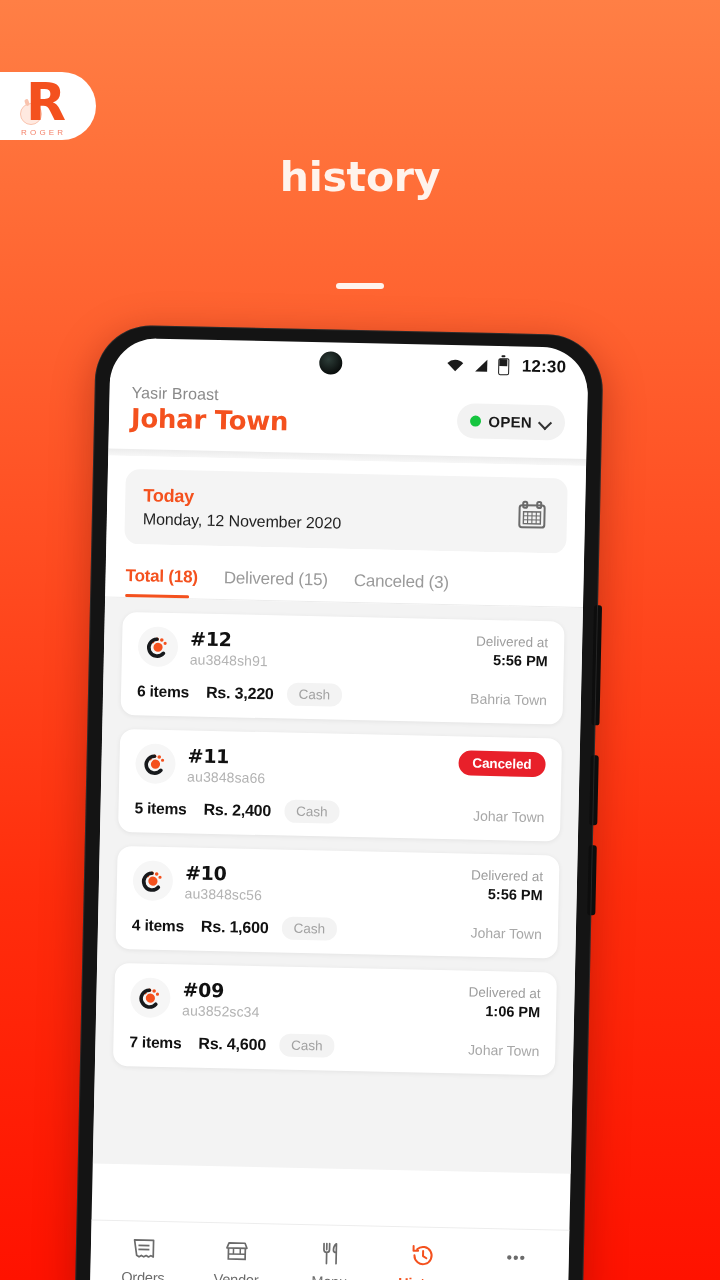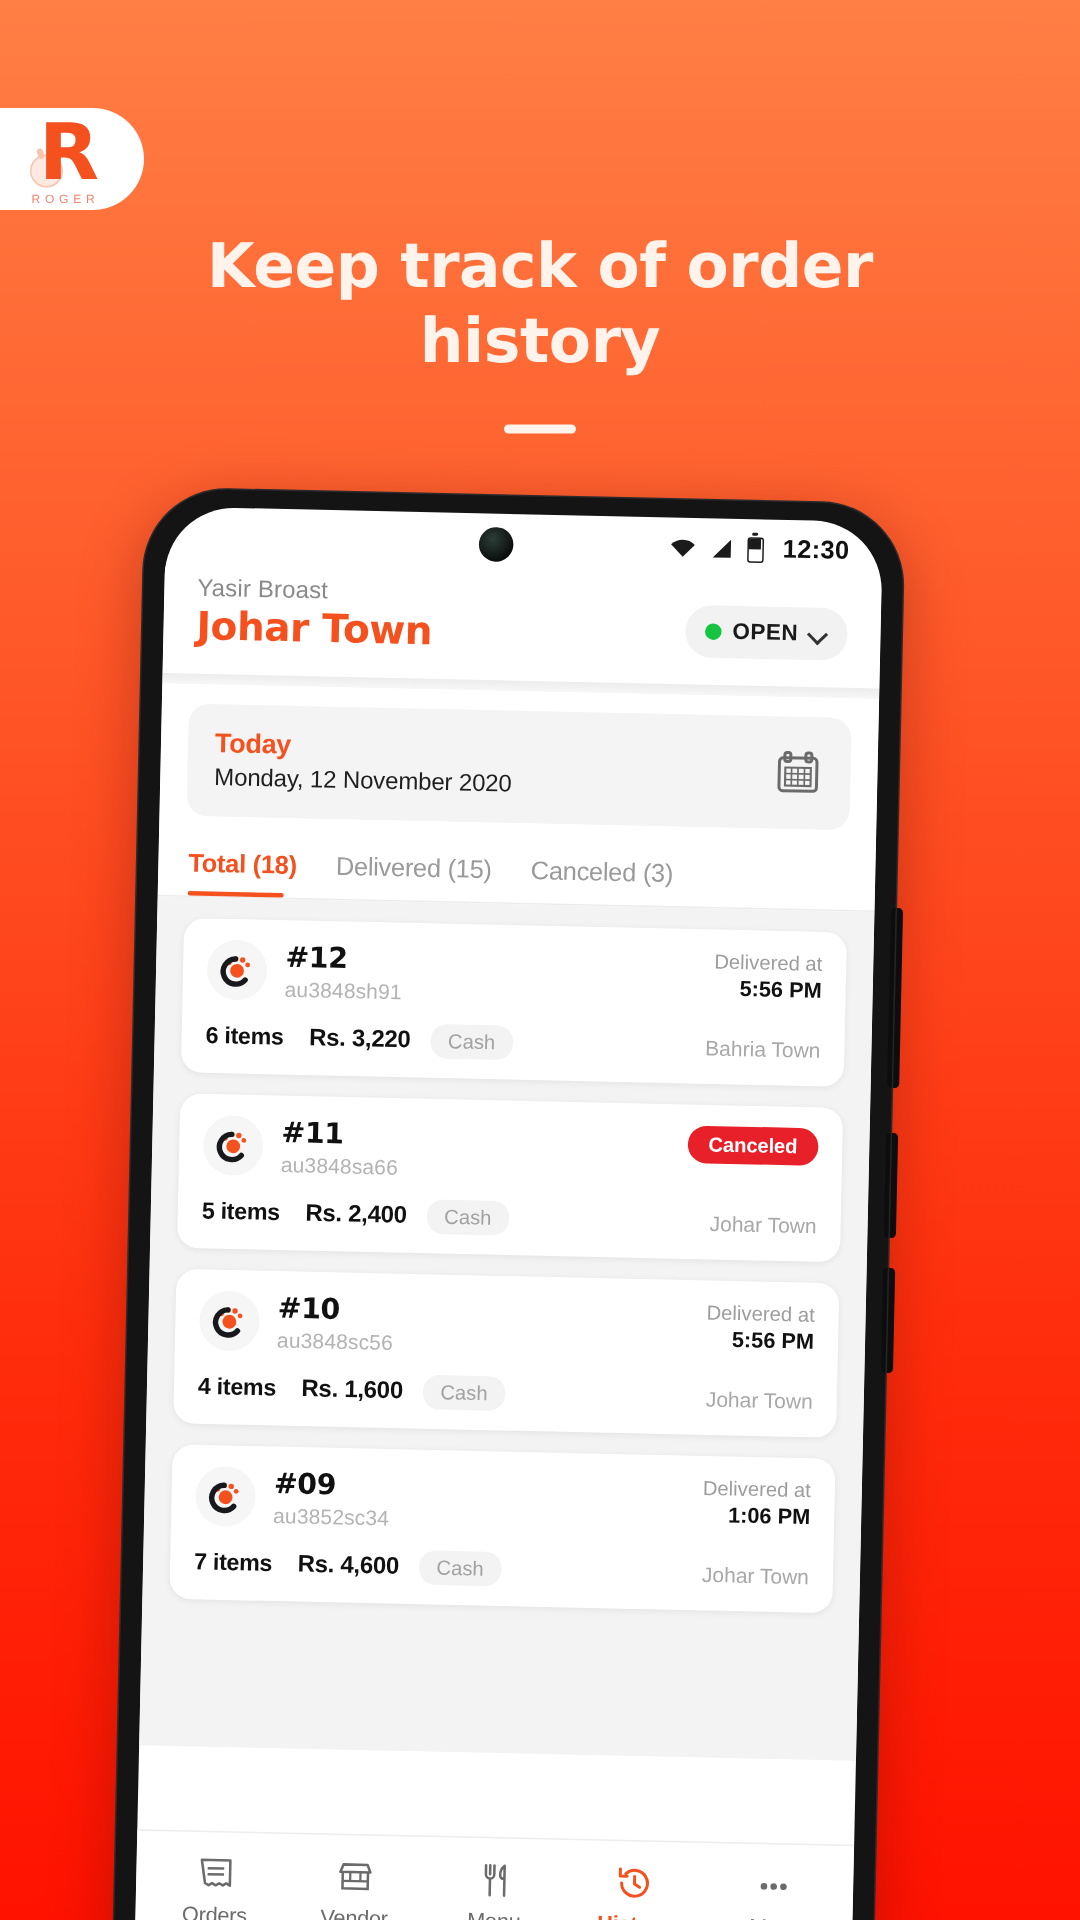--- a/index.html
+++ b/index.html
@@ -213,21 +213,20 @@
 
 <div class="brand-badge">
   <div class="brand-mark">
     <div class="brand-dot"></div>
     <div class="brand-r">R</div>
     <div class="brand-word">ROGER</div>
   </div>
 </div>
 
 <div class="headline">
-  <div>Keep track of order</div>
   <div>history</div>
 </div>
 <div class="headline-rule"></div>
 
 <div class="phone-wrap">
   <div class="phone-frame">
     <div class="side-btn b1"></div>
     <div class="side-btn b2"></div>
     <div class="side-btn b3"></div>
   </div>

